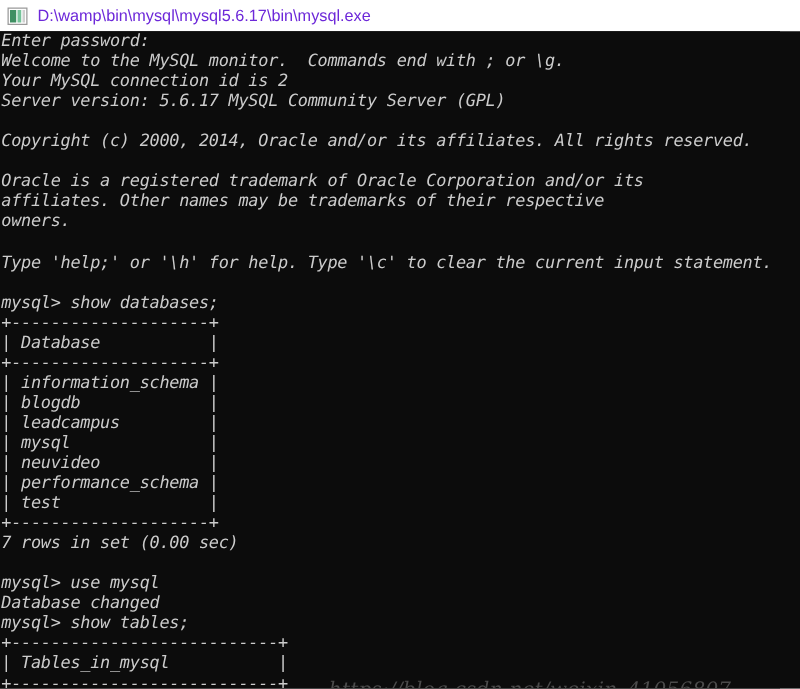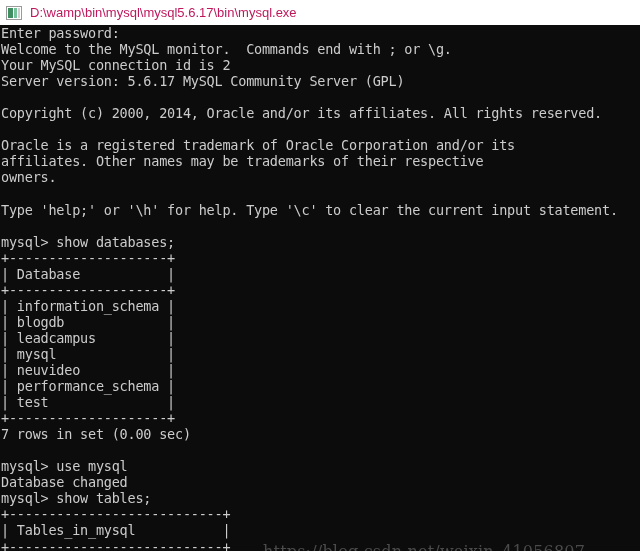--- a/index.html
+++ b/index.html
@@ -53,34 +53,35 @@
     background: #76c39a;
   }
   .tb-icon i.b3 {
     left: 11px; top: 1px;
     width: 2px; height: 10px;
     background: #cfcfcf;
   }
   .tb-title {
     font-family: "Liberation Sans", sans-serif;
     font-size: 13px;
-    color: #be185d;
+    color: #6d28d9;
     white-space: pre;
     line-height: 25px;
   }
 
   
   .console {
     position: absolute;
     top: 25px;
     left: 0;
     width: 624px;
     height: 526px;
     background: #0c0c0c;
     overflow: hidden;
+    font-style: italic;
   }
   .console-text {
     position: absolute;
     top: 0;
     left: 1px;
     margin: 0;
     padding: 0;
     color: #cccccc;
     font-family: "DejaVu Sans Mono", monospace;
     font-size: 13.5px;

